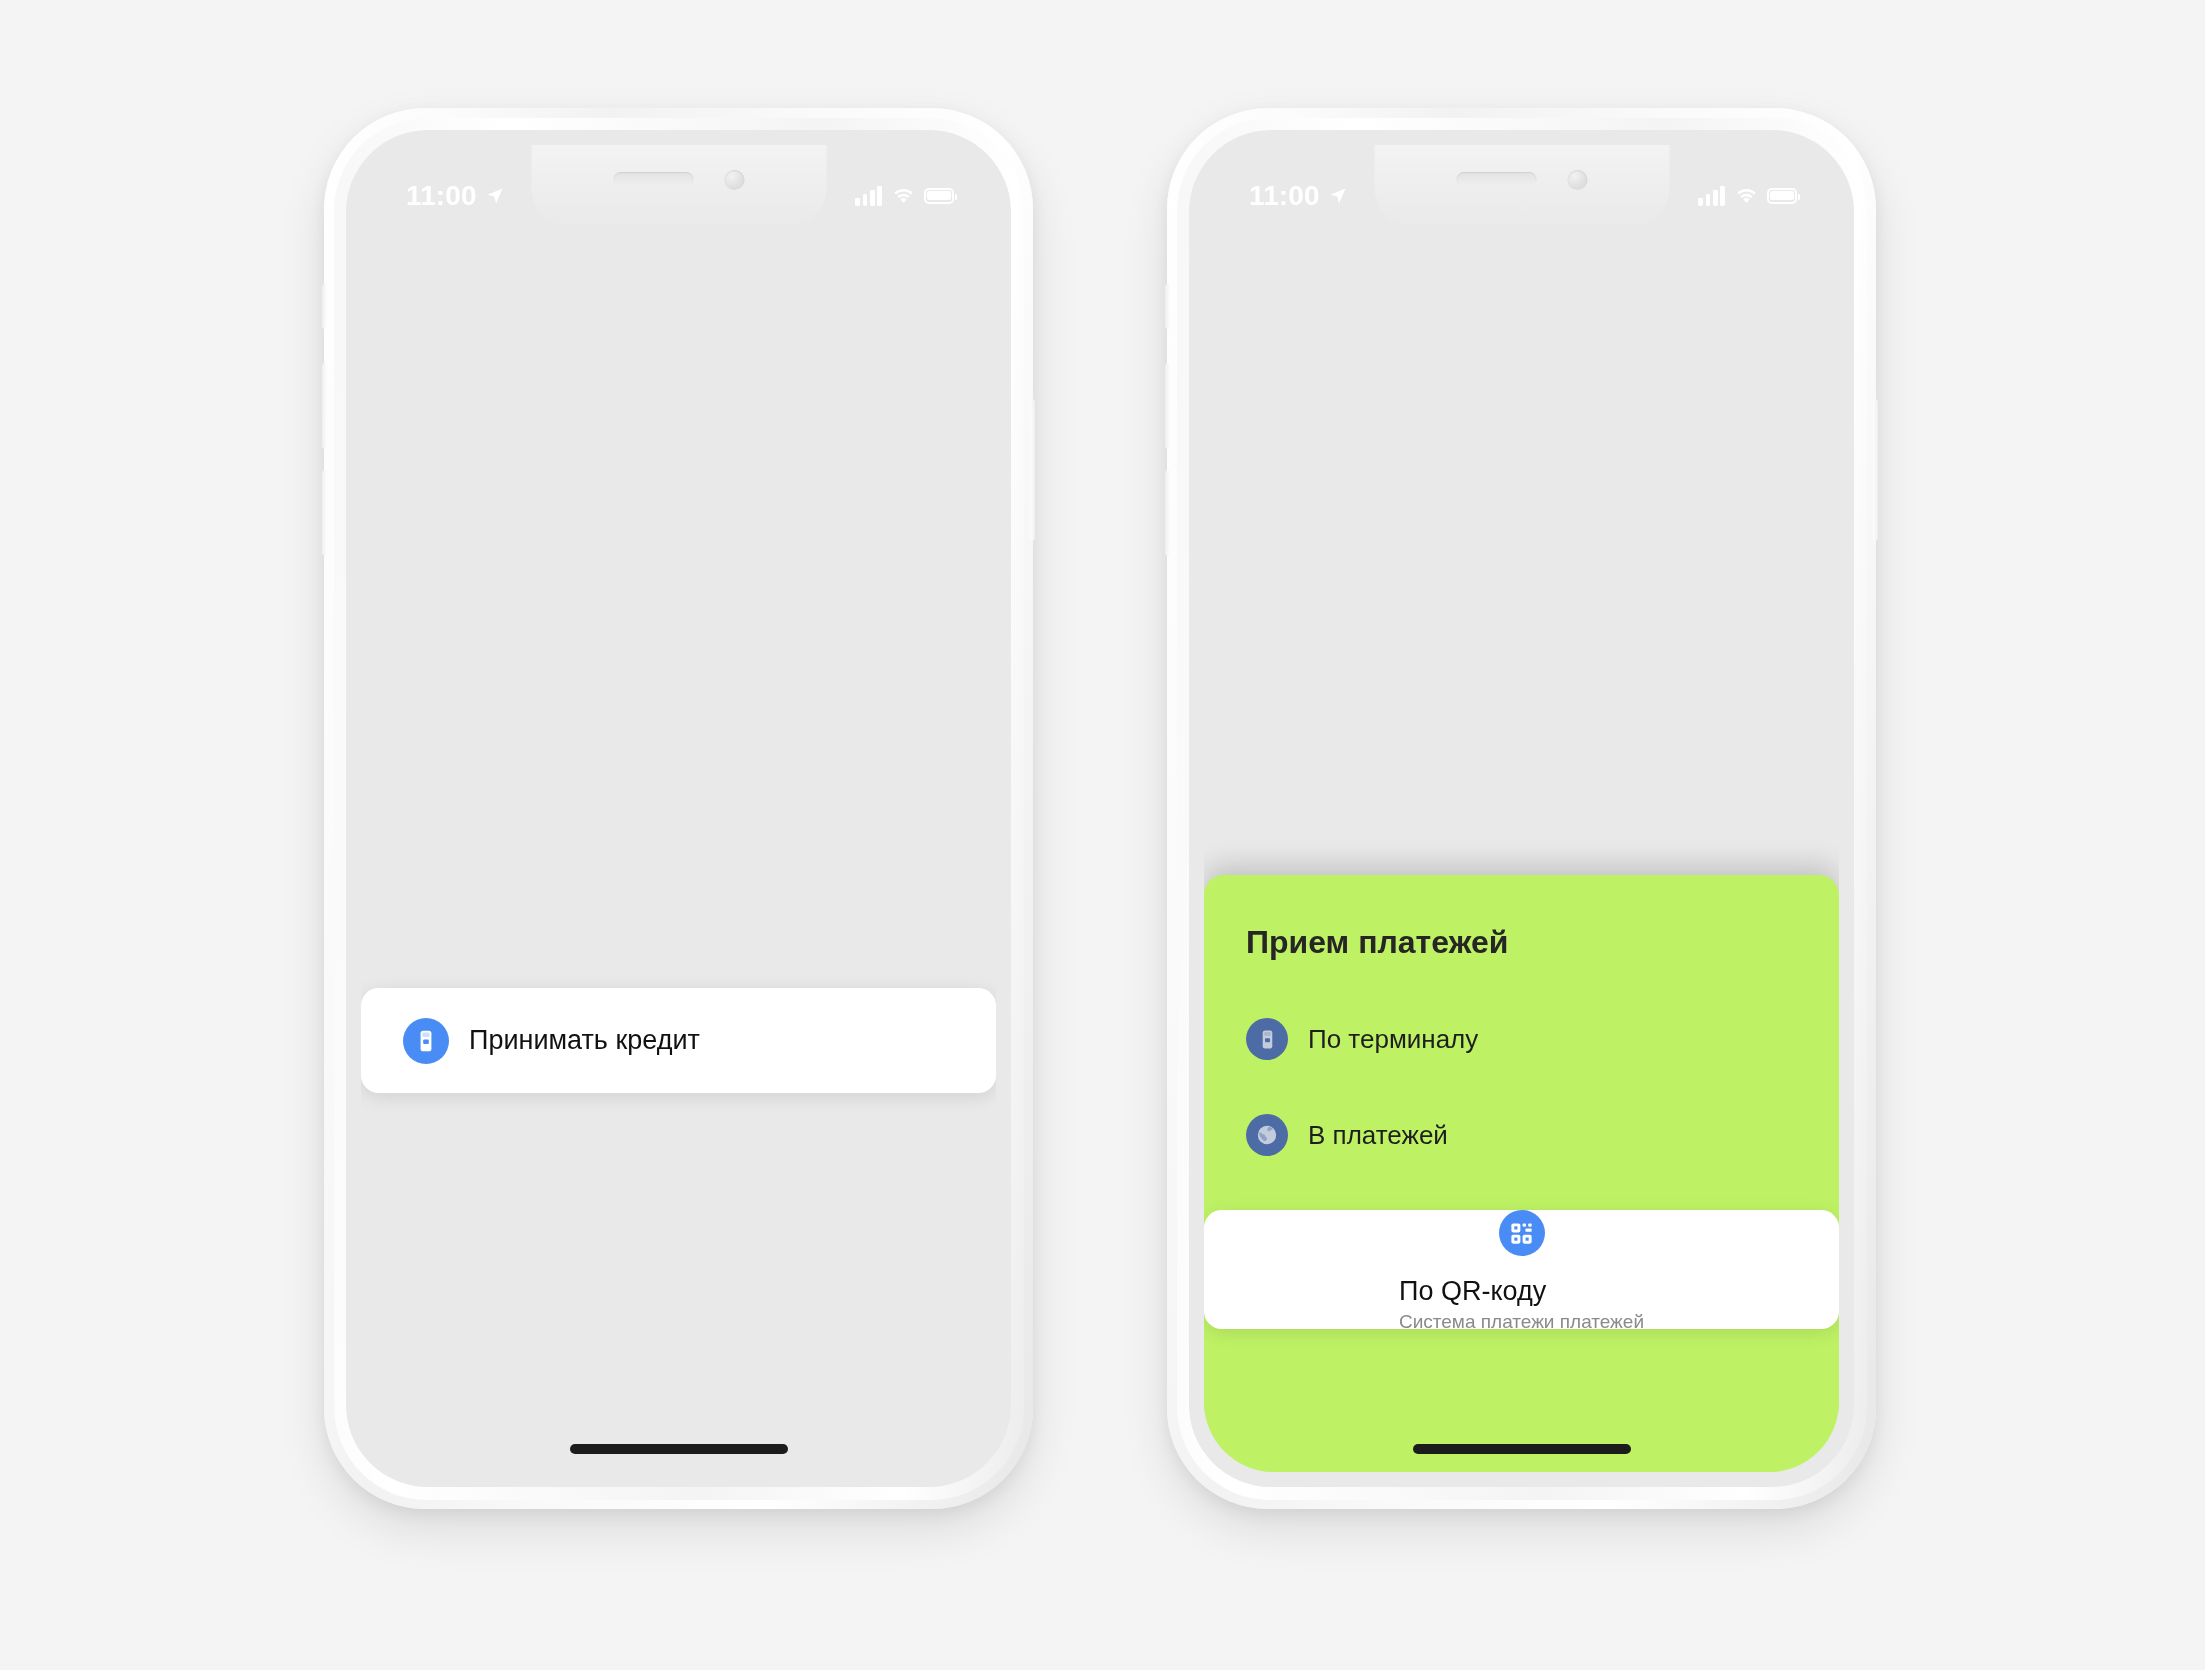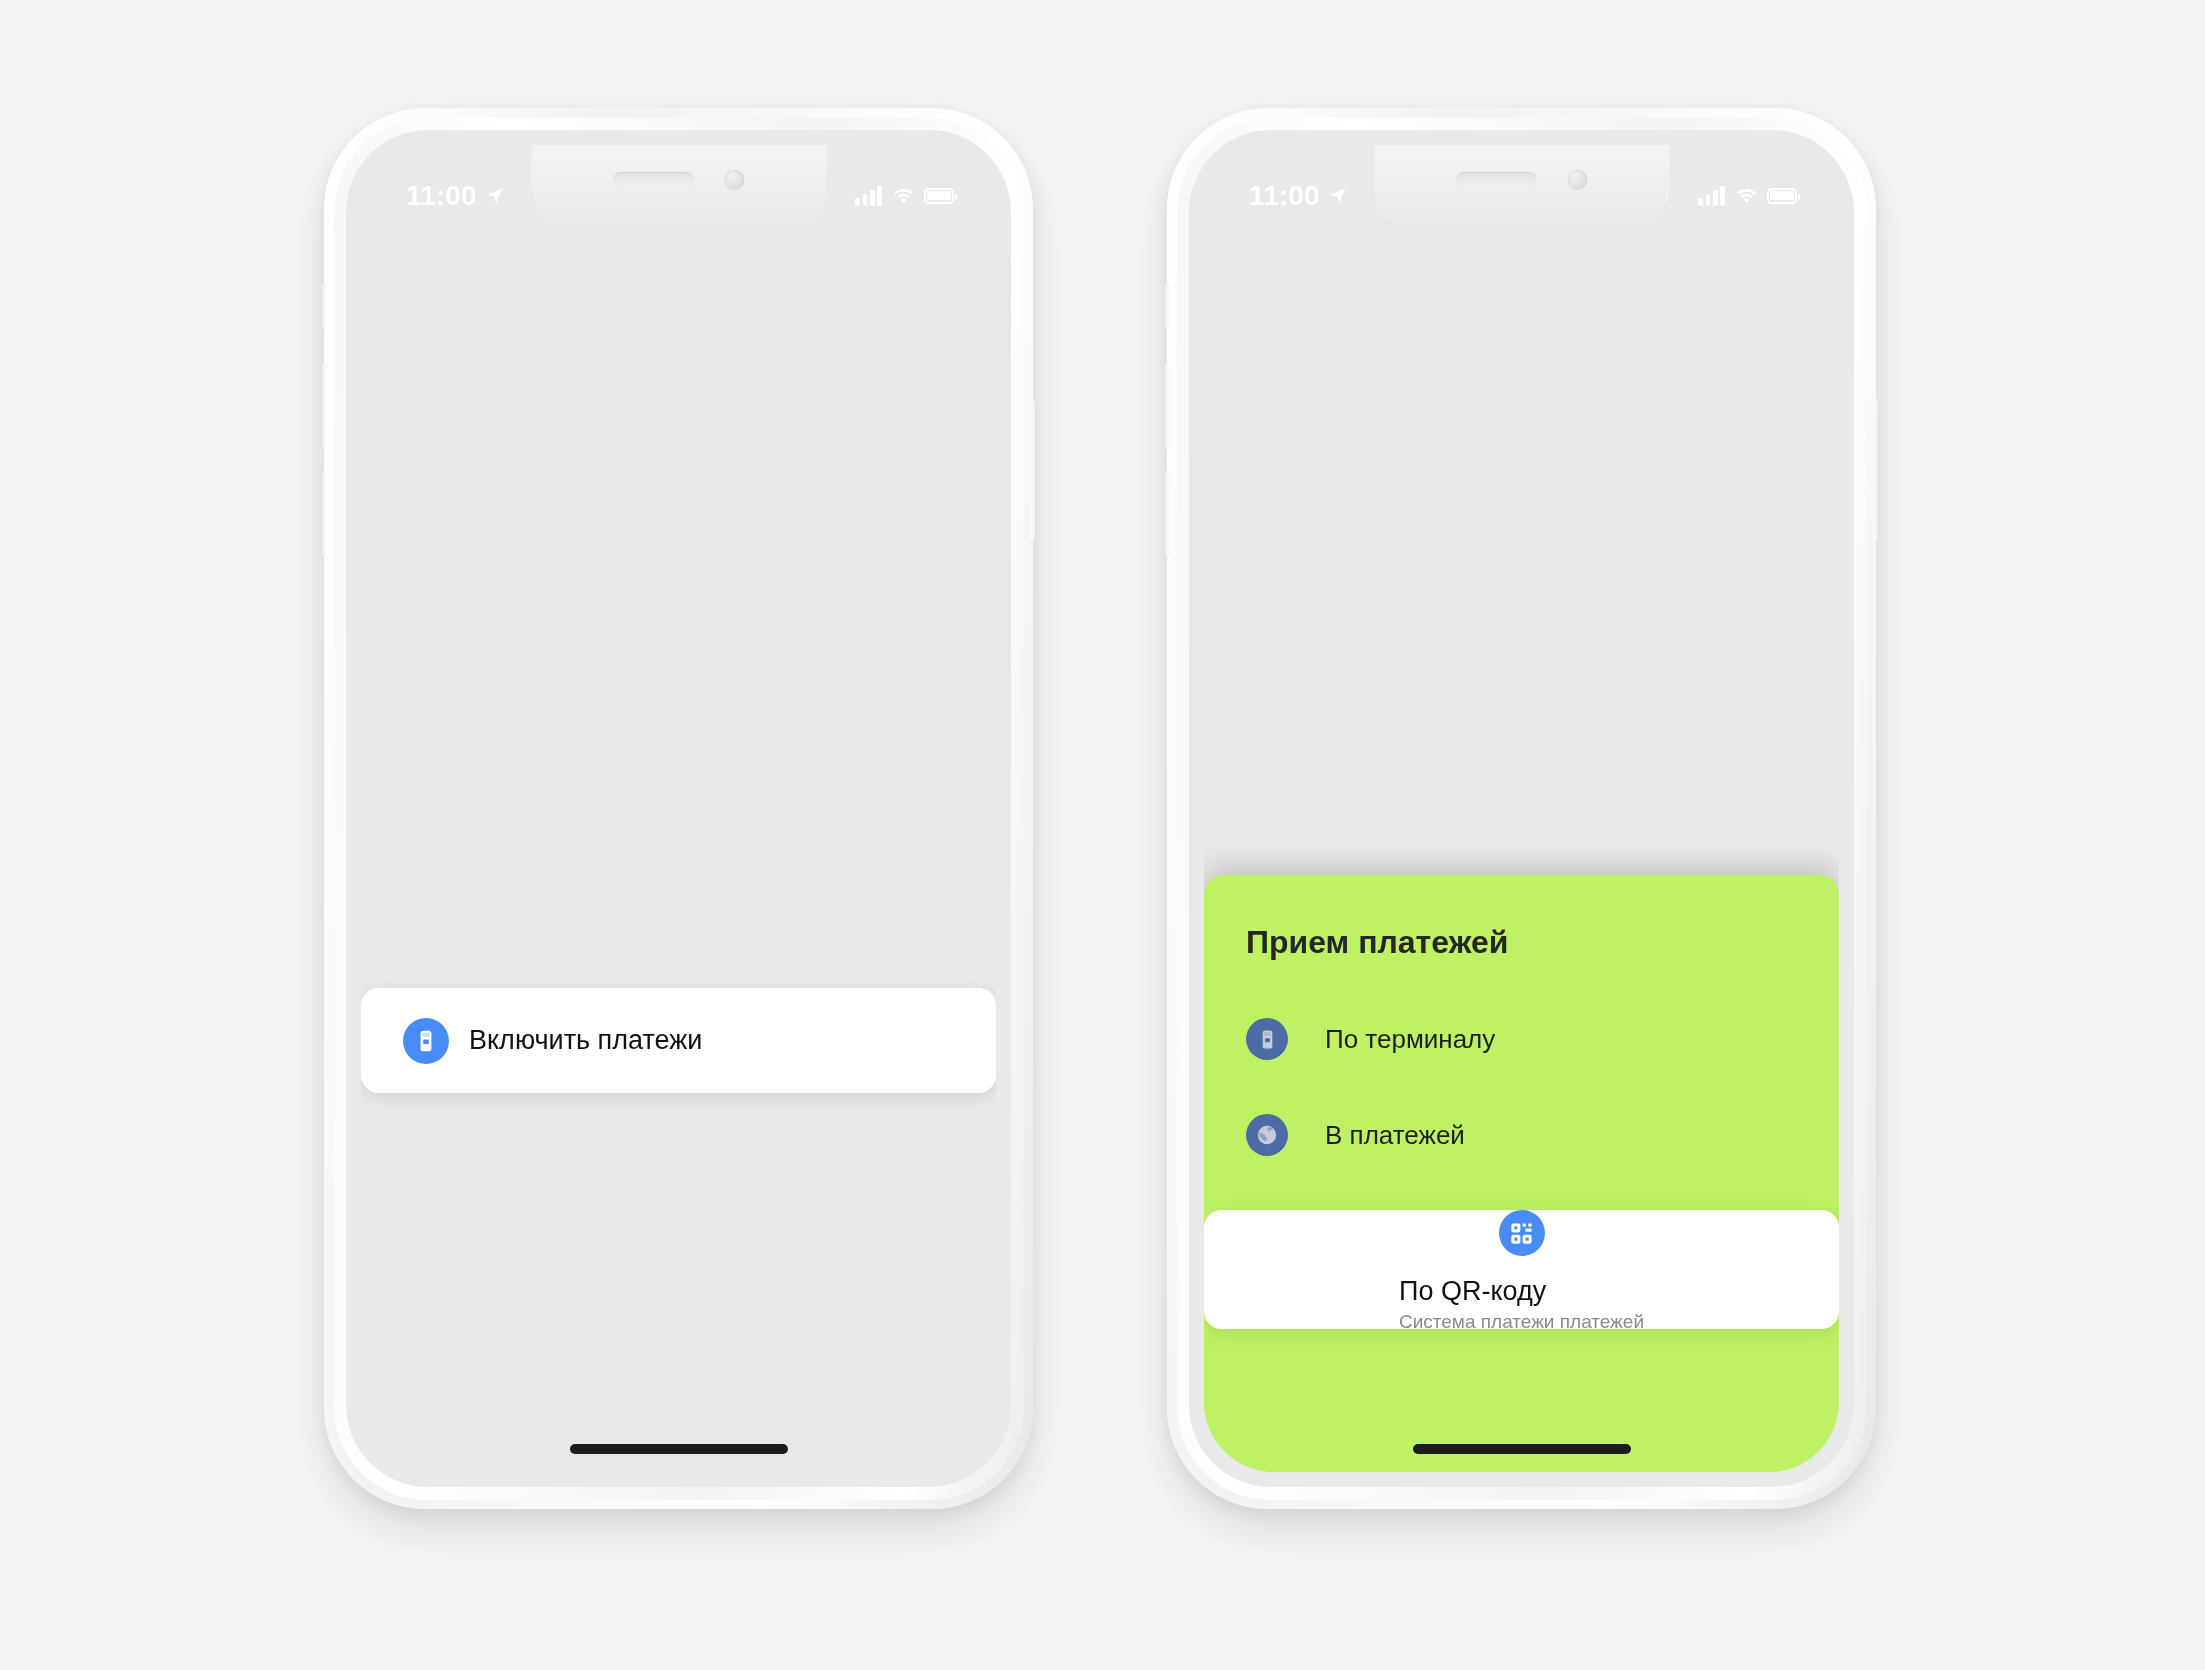--- a/index.html
+++ b/index.html
@@ -207,21 +207,21 @@
   .coin-plus::before { width:26px; height:4.7px; }
   .coin-plus::after  { width:4.7px;  height:26px; }
   .ruble {
     position:absolute; left: 38px; bottom: 4px; font-size: 47px; color:#9a9da3;
     font-weight:700;
   }
 
   
   .list { padding: 31px 0 0 0; }
   .row {
-    display:flex; align-items:center; gap: 37px;
+    display:flex; align-items:center; gap: 20px;
     padding: 0 42px; height: 96px;
   }
   .row .ico {
     flex: 0 0 auto;
     width: 42px; height: 42px; border-radius:50%;
     background:#4d6ba5;
     display:flex; align-items:center; justify-content:center;
   }
   .row .lbl { font-size: 26px; color:#1e1e1e; }
 
@@ -400,21 +400,21 @@
 
           <div class="hl" style="top: 601px; height: 105px;">
             <span class="ico">
               <svg width="26" height="26" viewBox="0 0 24 24">
                 <rect x="7" y="2.5" width="10" height="19" rx="2.4" fill="#ffffff"></rect>
                 <rect x="8.6" y="4.2" width="6.8" height="4" rx="1" fill="#cfe0fb"></rect>
                 <rect x="9.4" y="10.6" width="5.2" height="4.2" rx="1" fill="#4a8cf5"></rect>
               </svg>
             </span>
             <span class="txt">
-              <div class="t1">Включить платежи</div>
+              <div class="t1">Принимать кредит</div>
             </span>
           </div>
 
           <div class="promo">
             <div class="wall"></div>
             <div class="floor"></div>
             <div class="hair"></div>
             <div class="head"></div>
             <div class="body"></div>
             <div class="tablet"></div>

